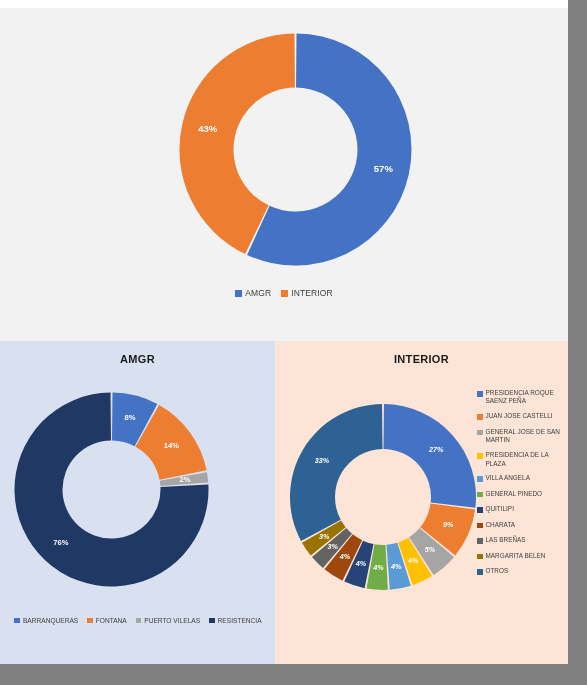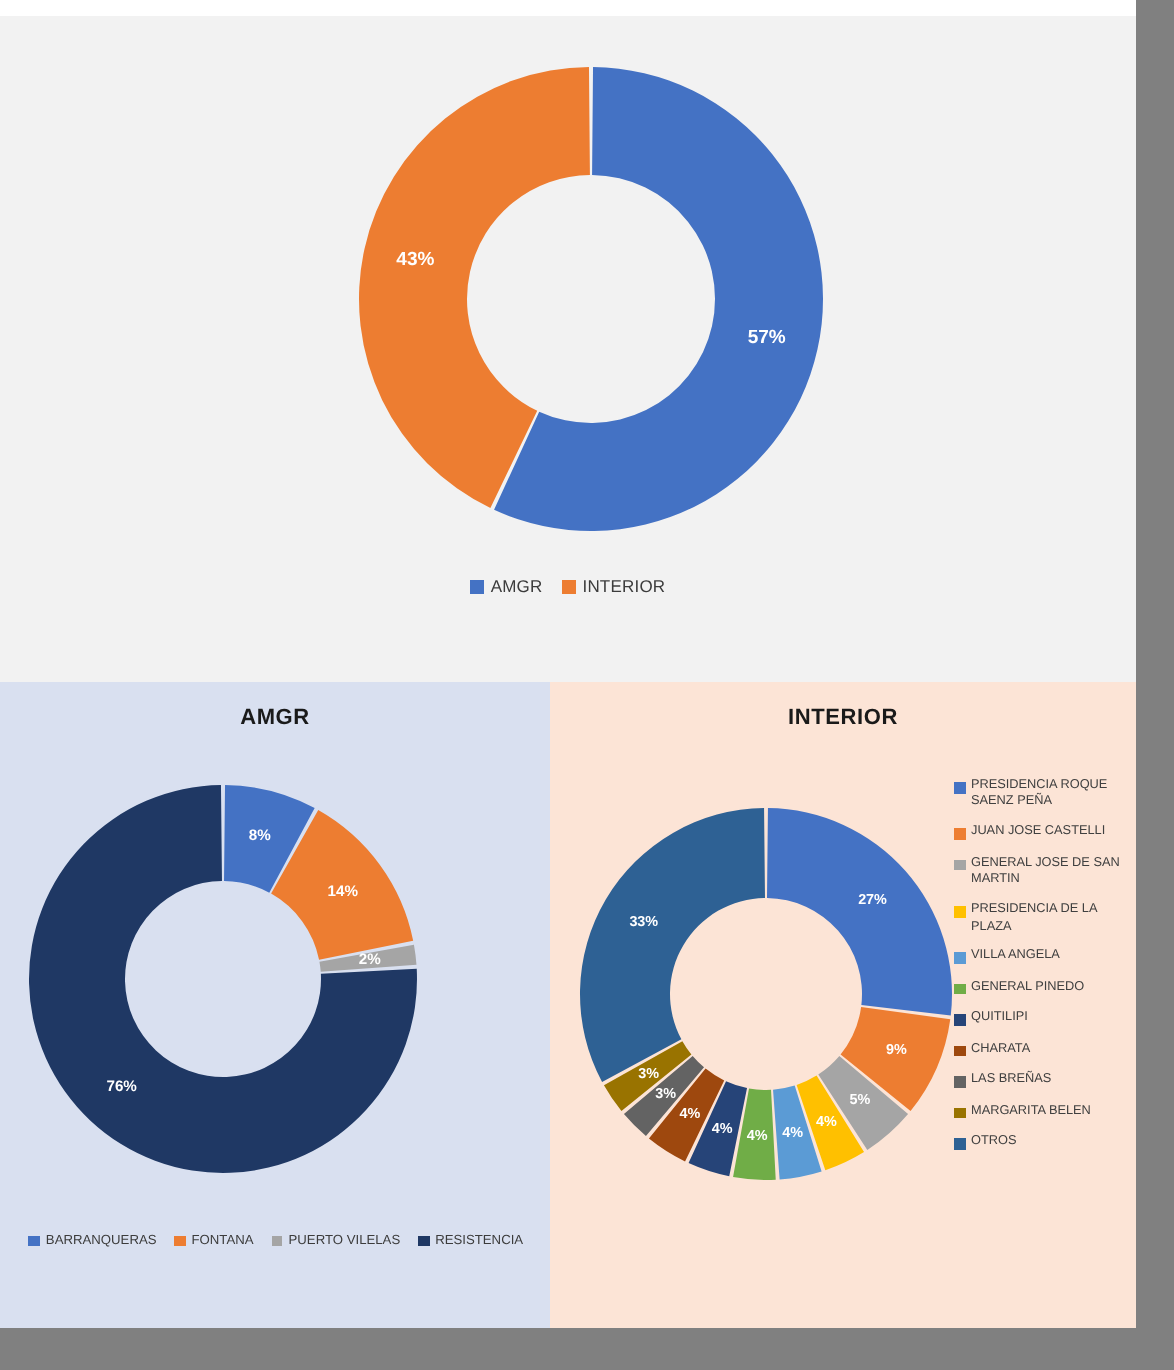--- a/index.html
+++ b/index.html
@@ -97,21 +97,21 @@
     left: 6px; top: 276px;
     width: 264px;
     display: flex; justify-content: center; align-items: center;
     gap: 9px;
   }
   #amgr-legend .legend-text { font-size: 6.6px; letter-spacing: 0; }
   #amgr-legend .legend-swatch { width: 5.5px; height: 5.5px; }
   #interior-donut {
     position: absolute;
     left: 14px; top: 62px;
-    width: 188px; height: 188px;
+    width: 188px; height: 188px; font-style: italic;
   }
   #interior-legend {
     position: absolute;
     left: 202px; top: 48px;
     width: 90px;
   }
   #interior-legend .legend-row {
     display: flex; align-items: flex-start;
     gap: 3px;
     margin-bottom: 6.5px;

